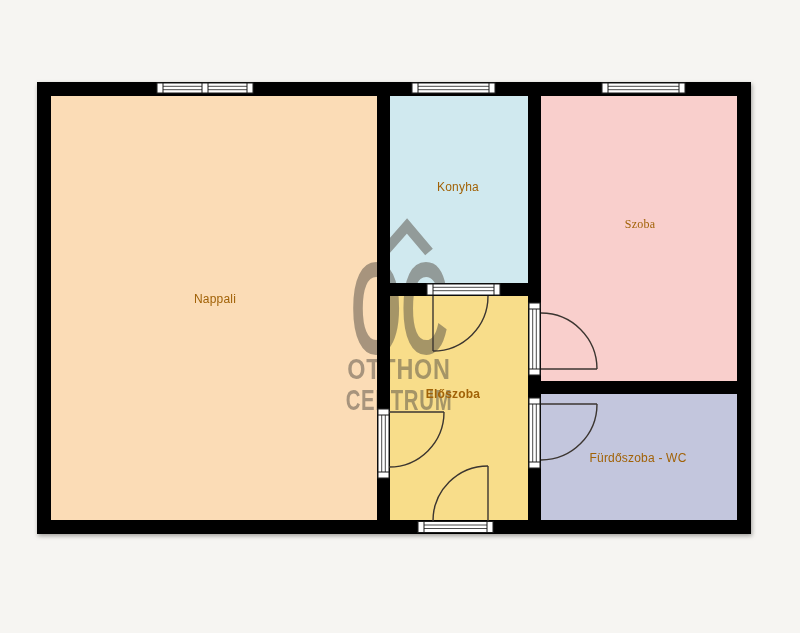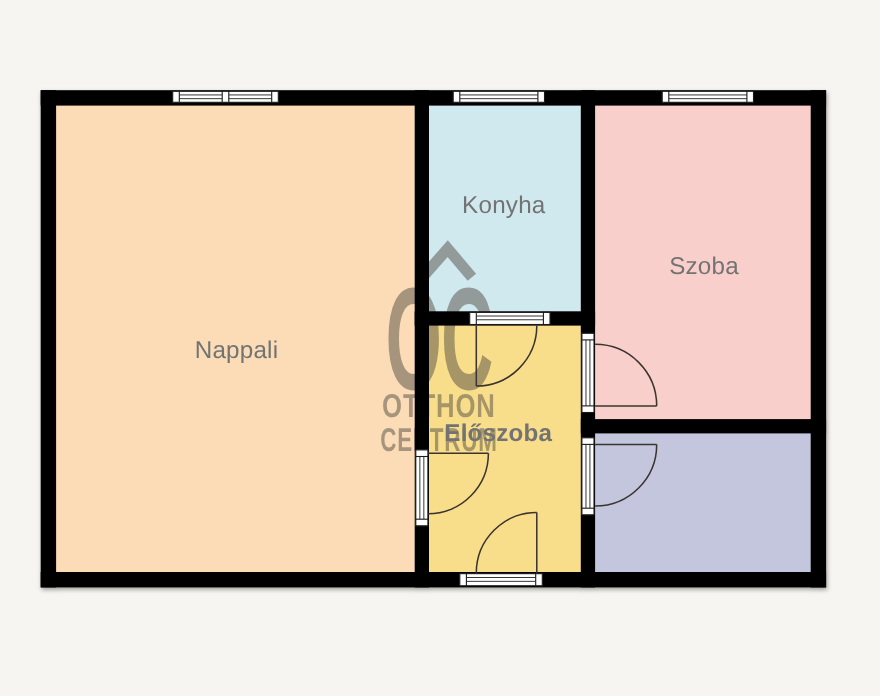--- a/index.html
+++ b/index.html
@@ -7,22 +7,22 @@
     width:800px;height:633px;
     background:#f6f5f2;
     font-family:"Liberation Sans", sans-serif;
     overflow:hidden;
   }
   .plan-wrap{position:relative;width:800px;height:633px;}
   .plan-svg{position:absolute;left:0;top:0;filter:drop-shadow(1.5px 2.5px 2px rgba(90,88,84,0.55));}
   .room-label{
     position:absolute;
     transform:translate(-50%,-50%);
-    font-size:22px;
-    color:#737373;
+    font-size:12px;
+    color:#a16207;
     white-space:nowrap;
     letter-spacing:0.2px;
   }
   .wm-text{font-family:"Liberation Sans", sans-serif;}
 </style>
 </head>
 <body>
 
 <div class="plan-wrap">
 
@@ -137,18 +137,19 @@
       <path d="M433,351 A55,55 0 0 0 488,296"></path>
 
       <path d="M541,369 L597,369"></path>
       <path d="M597,369 A56,56 0 0 0 541,313"></path>
 
       <path d="M541,404 L597,404"></path>
       <path d="M597,404 A56,56 0 0 1 541,460"></path>
     </g>
   </svg>
 
-  <div class="room-label" style="left:215px;top:318px;">Nappali</div>
+  <div class="room-label" style="left:215px;top:299px;">Nappali</div>
   <div class="room-label" style="left:458px;top:187px;">Konyha</div>
-  <div class="room-label" style="left:640px;top:242px;">Szoba</div>
+  <div class="room-label" style="left:640px;top:224px;font-family:Liberation Serif, serif;">Szoba</div>
   <div class="room-label" style="left:453px;top:394px;font-weight:bold;">Előszoba</div>
+  <div class="room-label" style="left:638px;top:458px;">Fürdőszoba - WC</div>
 
 </div>
 
 </body></html>

